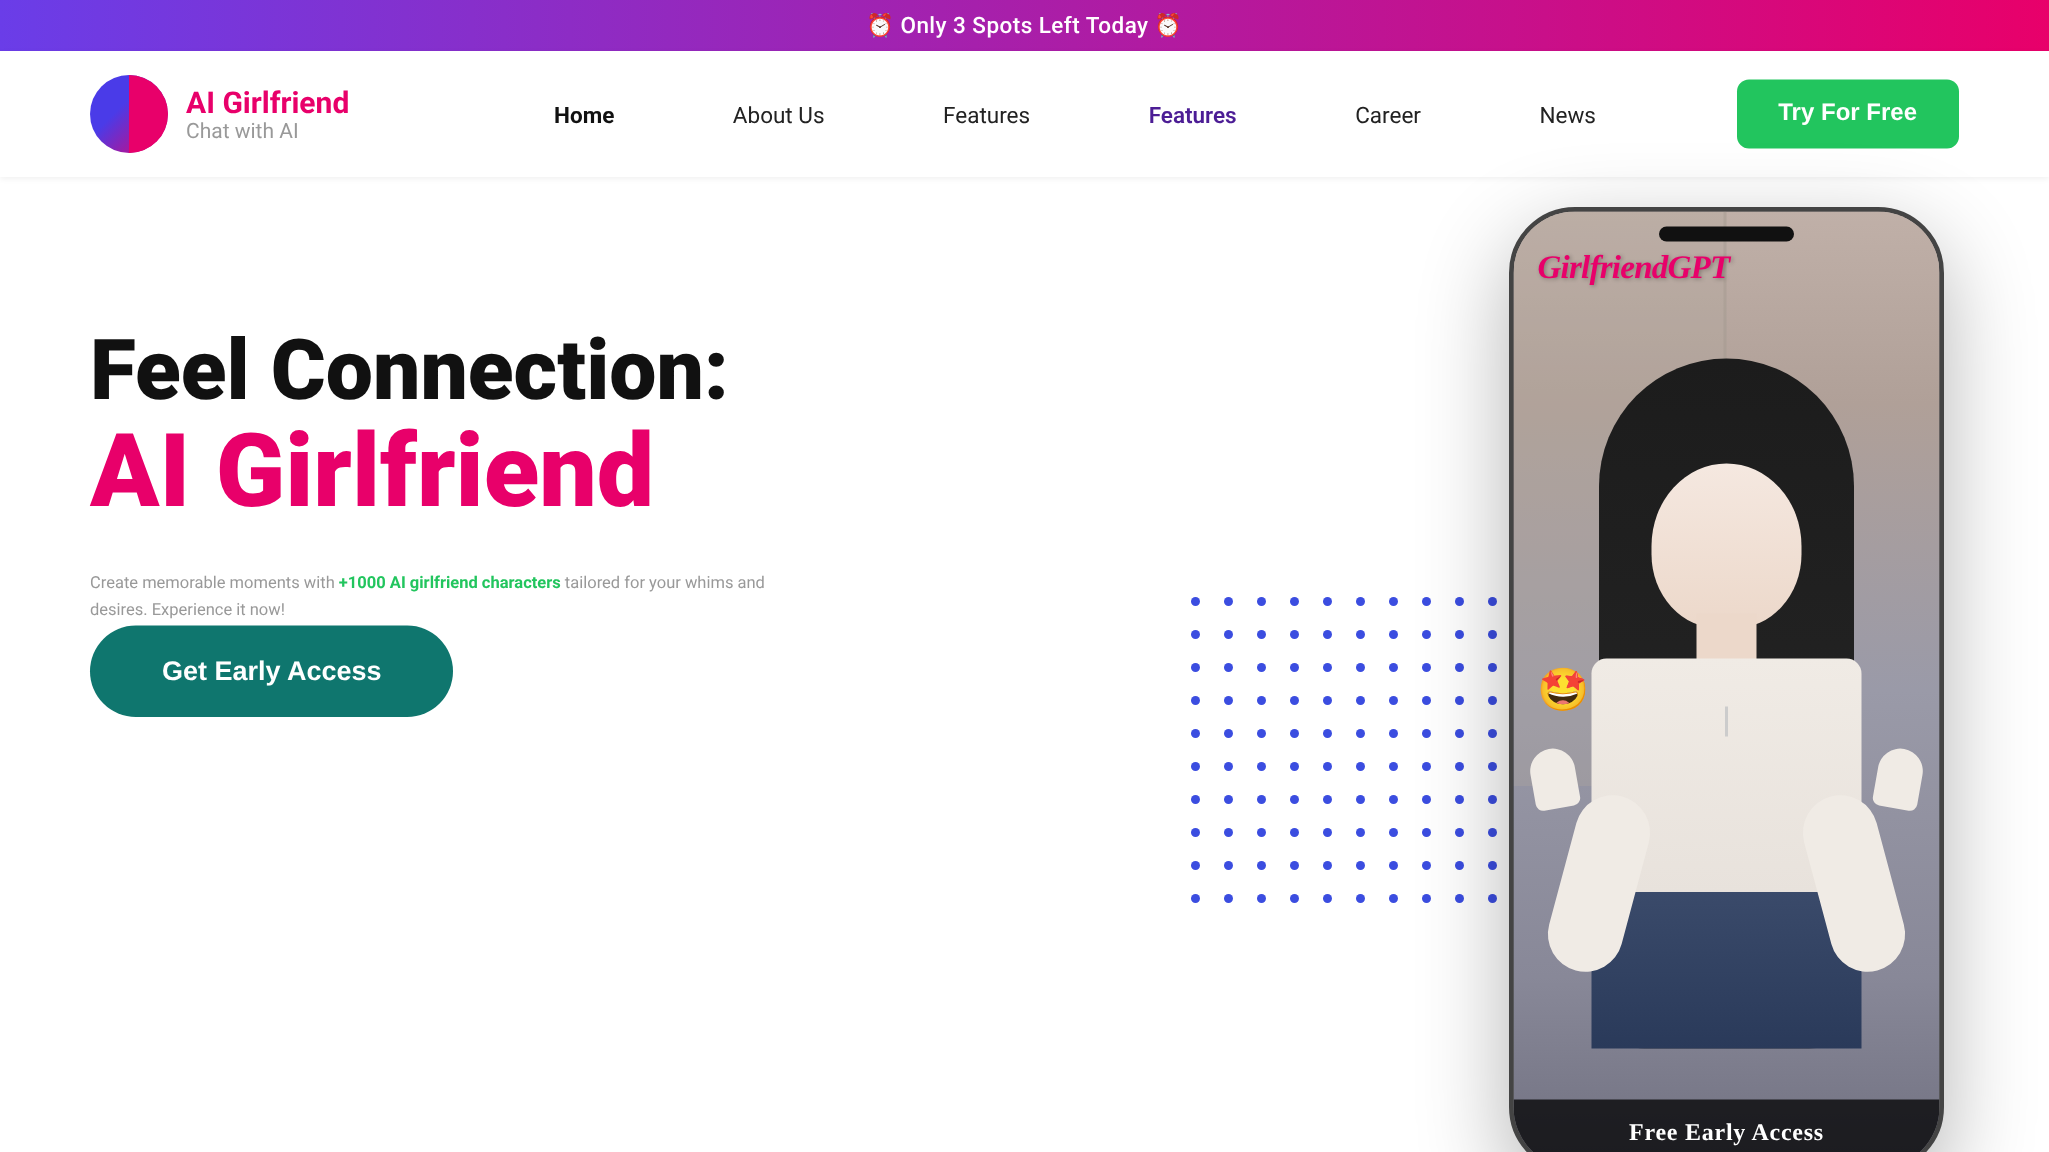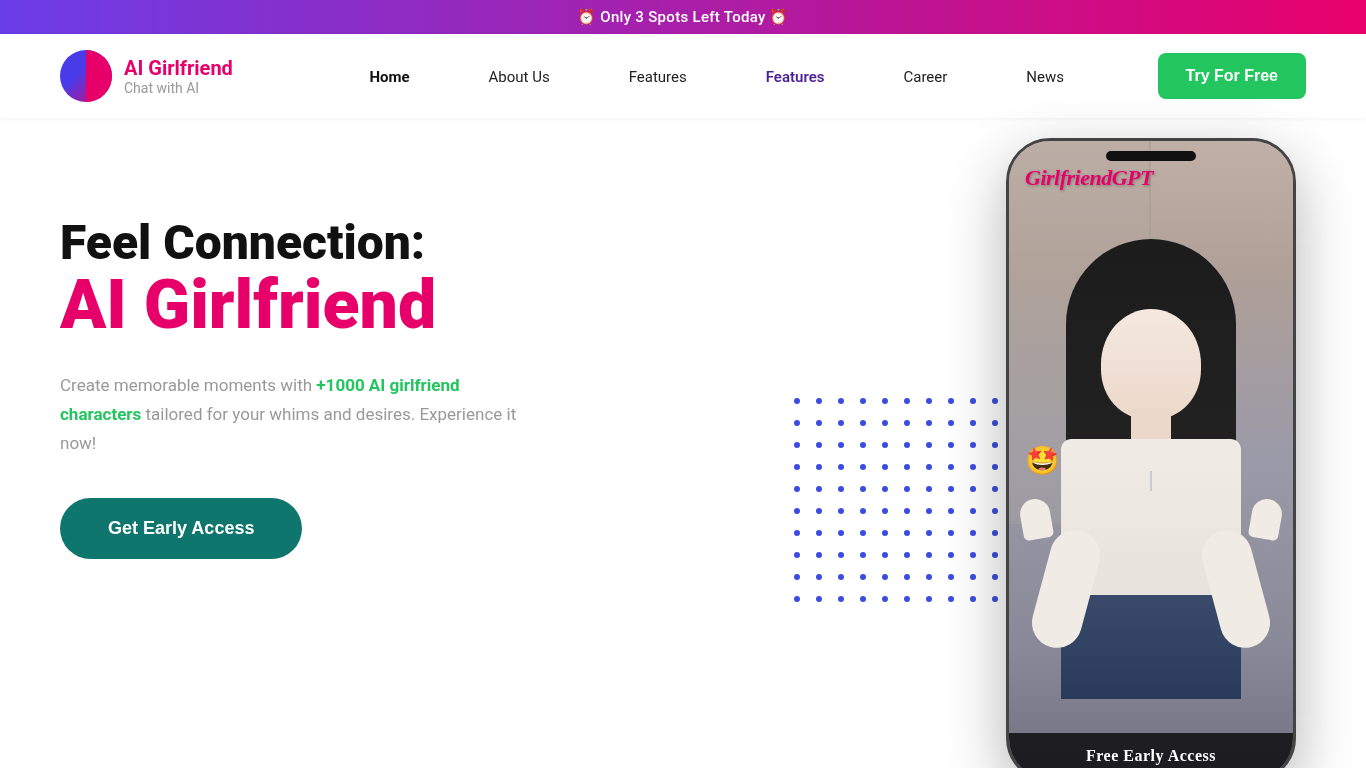--- a/index.html
+++ b/index.html
@@ -117,38 +117,37 @@
       padding: 60px 60px 0 60px;
       position: relative;
       min-height: 640px;
     }
     .hero-left {
       flex: 1;
       padding-top: 40px;
       max-width: 600px;
     }
     .hero-heading-black {
-      font-size: 48px;
+      font-size: 56px;
       font-weight: 900;
       color: #111;
       line-height: 1.05;
     }
     .hero-heading-pink {
       font-size: 68px;
       font-weight: 900;
       color: #e8006a;
       line-height: 1.1;
       margin-bottom: 28px;
     }
     .hero-desc {
-      font-size: 17px;
+      font-size: 11px;
       color: #999;
       line-height: 1.7;
       max-width: 480px;
-      margin-bottom: 40px;
     }
     .hero-desc .highlight {
       color: #22c55e;
       font-weight: 700;
     }
     .get-access-btn {
       background: #0f766e;
       color: #fff;
       border: none;
       border-radius: 40px;

